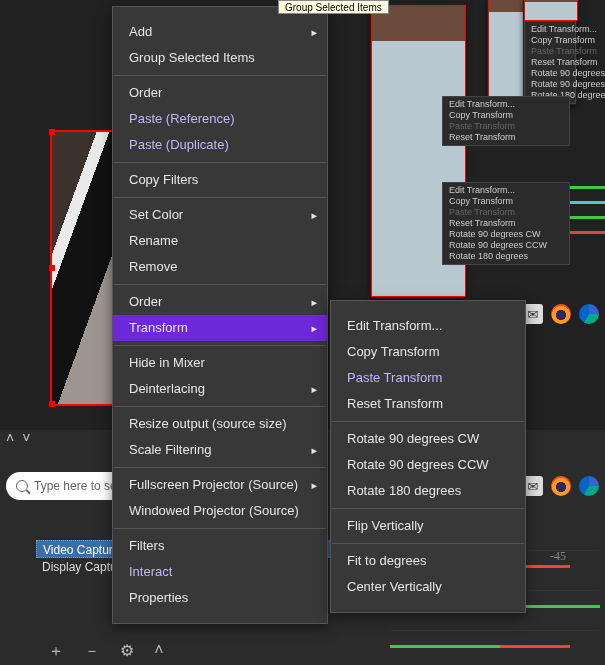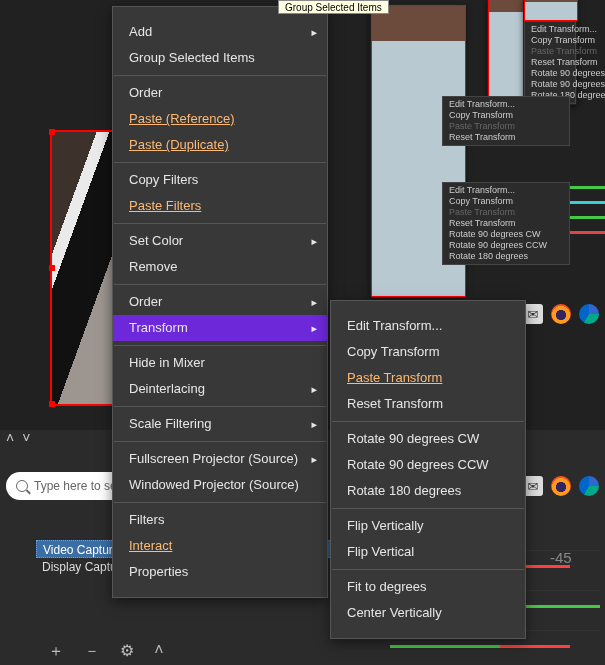--- a/index.html
+++ b/index.html
@@ -158,42 +158,42 @@
   .track {
     height: 20px;
     border-top: 1px solid #333;
     position: relative;
   }
   .track .bar {
     position: absolute; top: 14px; height: 3px; background: #45c845;
   }
   .track .bar.r { background: #ff4040; }
   .track .tick {
-    position: absolute; top: -2px; color:#888; font-size:15px;
+    position: absolute; top: -2px; color:#888; font-size:12px;font-family:Liberation Serif, serif;
   }
 
   
   .menu {
     position: absolute;
     background: #383838;
     border: 1px solid #555;
     box-shadow: 0 4px 12px rgba(0,0,0,.5);
     padding: 12px 0;
     z-index: 10;
   }
   .menu .item {
     height: 26px;
     line-height: 26px;
     padding: 0 30px 0 16px;
     font-size: 13px;
     color: #e6e6e6;
     white-space: nowrap;
     position: relative;
   }
-  .menu .item.disabled { color: #fdba74; text-decoration: underline; }
+  .menu .item.disabled { color: #c4b5fd; }
   .menu .item.hl { background: #6d28d9; }
   .menu .item .arrow {
     position: absolute;
     right: 10px; top: 0;
     font-size: 11px;
     color: inherit;
   }
   .menu .sep {
     height: 1px;
     margin: 4px 1px;
@@ -364,31 +364,32 @@
 
 <div id="main-menu" class="menu">
     <div class="item">Add<span class="arrow">▸</span></div>
     <div class="item">Group Selected Items</div>
     <div class="sep"></div>
     <div class="item">Order</div>
     <div class="item disabled">Paste (Reference)</div>
     <div class="item disabled">Paste (Duplicate)</div>
     <div class="sep"></div>
     <div class="item">Copy Filters</div>
-    <div class="item disabled">Paste Filters</div>
     <div class="sep"></div>
     <div class="item">Set Color<span class="arrow">▸</span></div>
+    <div class="item">Rename</div>
     <div class="item">Remove</div>
     <div class="sep"></div>
     <div class="item">Order<span class="arrow">▸</span></div>
     <div class="item hl">Transform<span class="arrow">▸</span></div>
     <div class="sep"></div>
     <div class="item">Hide in Mixer</div>
     <div class="item">Deinterlacing<span class="arrow">▸</span></div>
     <div class="sep"></div>
+    <div class="item">Resize output (source size)</div>
     <div class="item">Scale Filtering<span class="arrow">▸</span></div>
     <div class="sep"></div>
     <div class="item">Fullscreen Projector (Source)<span class="arrow">▸</span></div>
     <div class="item">Windowed Projector (Source)</div>
     <div class="sep"></div>
     <div class="item">Filters</div>
     <div class="item disabled">Interact</div>
     <div class="item">Properties</div>
   </div>
 
@@ -396,17 +397,16 @@
     <div class="item">Edit Transform...</div>
     <div class="item">Copy Transform</div>
     <div class="item disabled">Paste Transform</div>
     <div class="item">Reset Transform</div>
     <div class="sep"></div>
     <div class="item">Rotate 90 degrees CW</div>
     <div class="item">Rotate 90 degrees CCW</div>
     <div class="item">Rotate 180 degrees</div>
     <div class="sep"></div>
     <div class="item">Flip Vertically</div>
-    <div class="item">Flip Vertical</div>
     <div class="sep"></div>
     <div class="item">Fit to degrees</div>
     <div class="item">Center Vertically</div>
   </div>
 
 </body></html>

